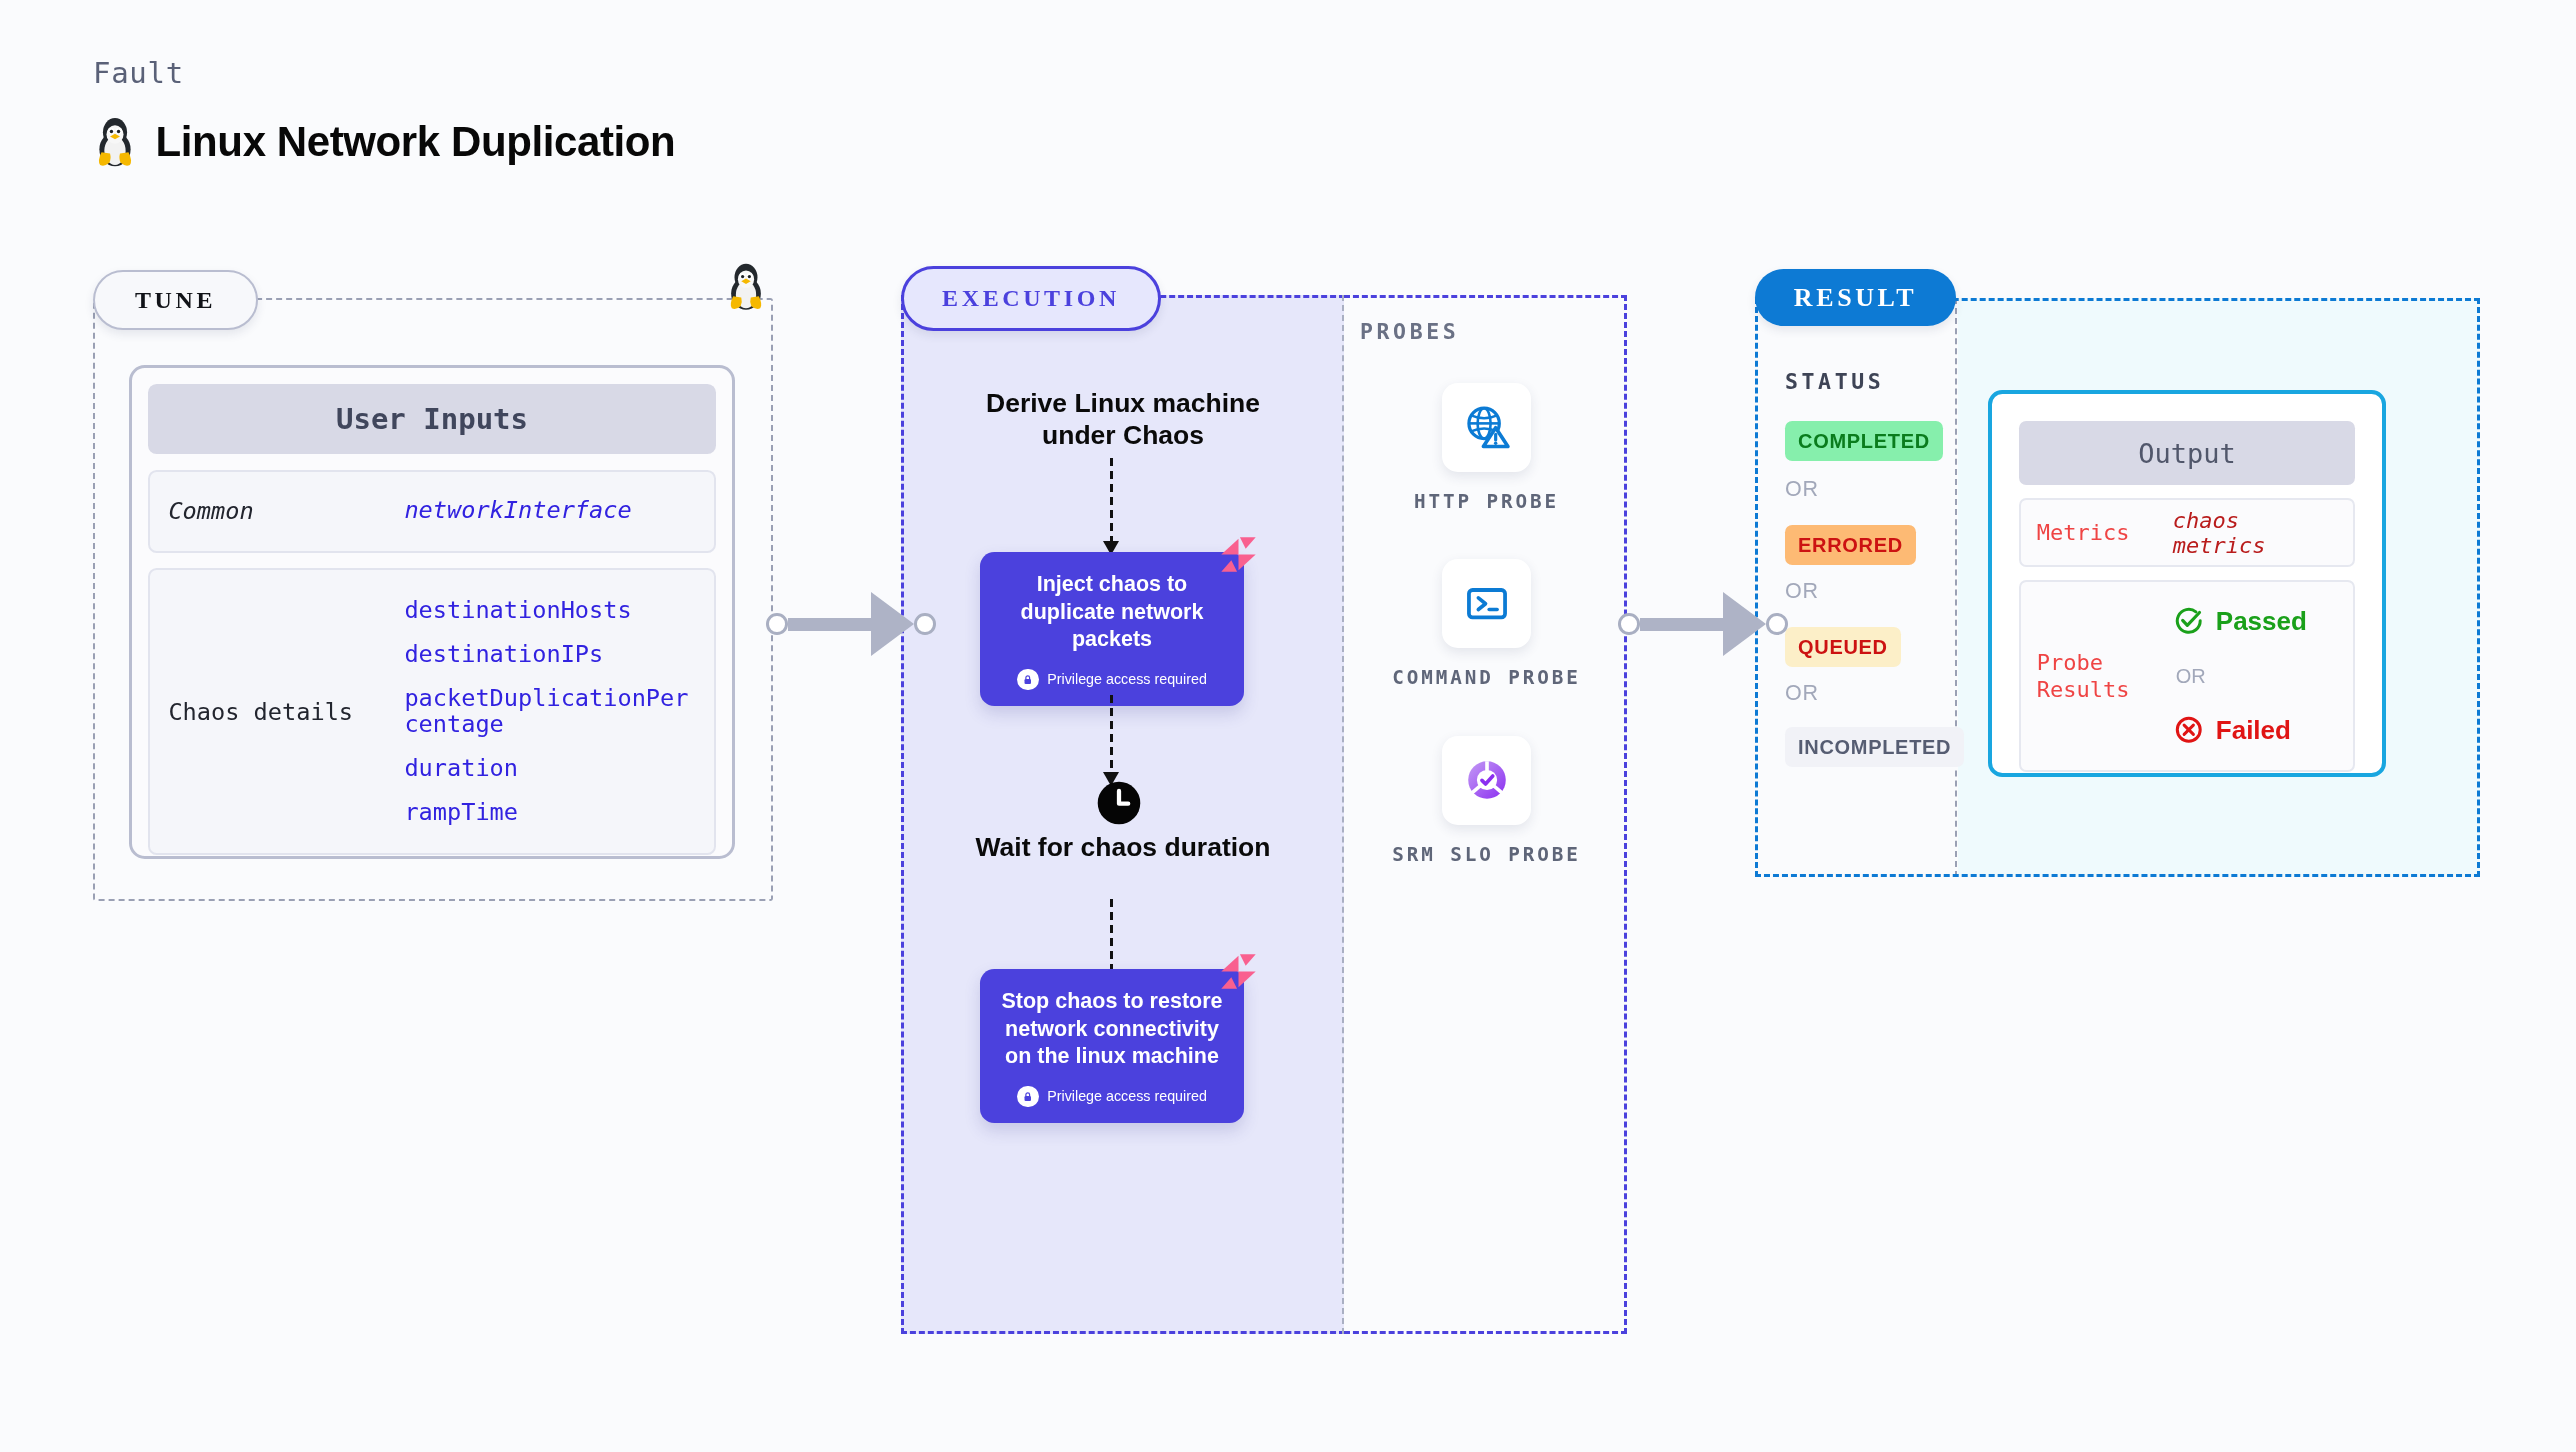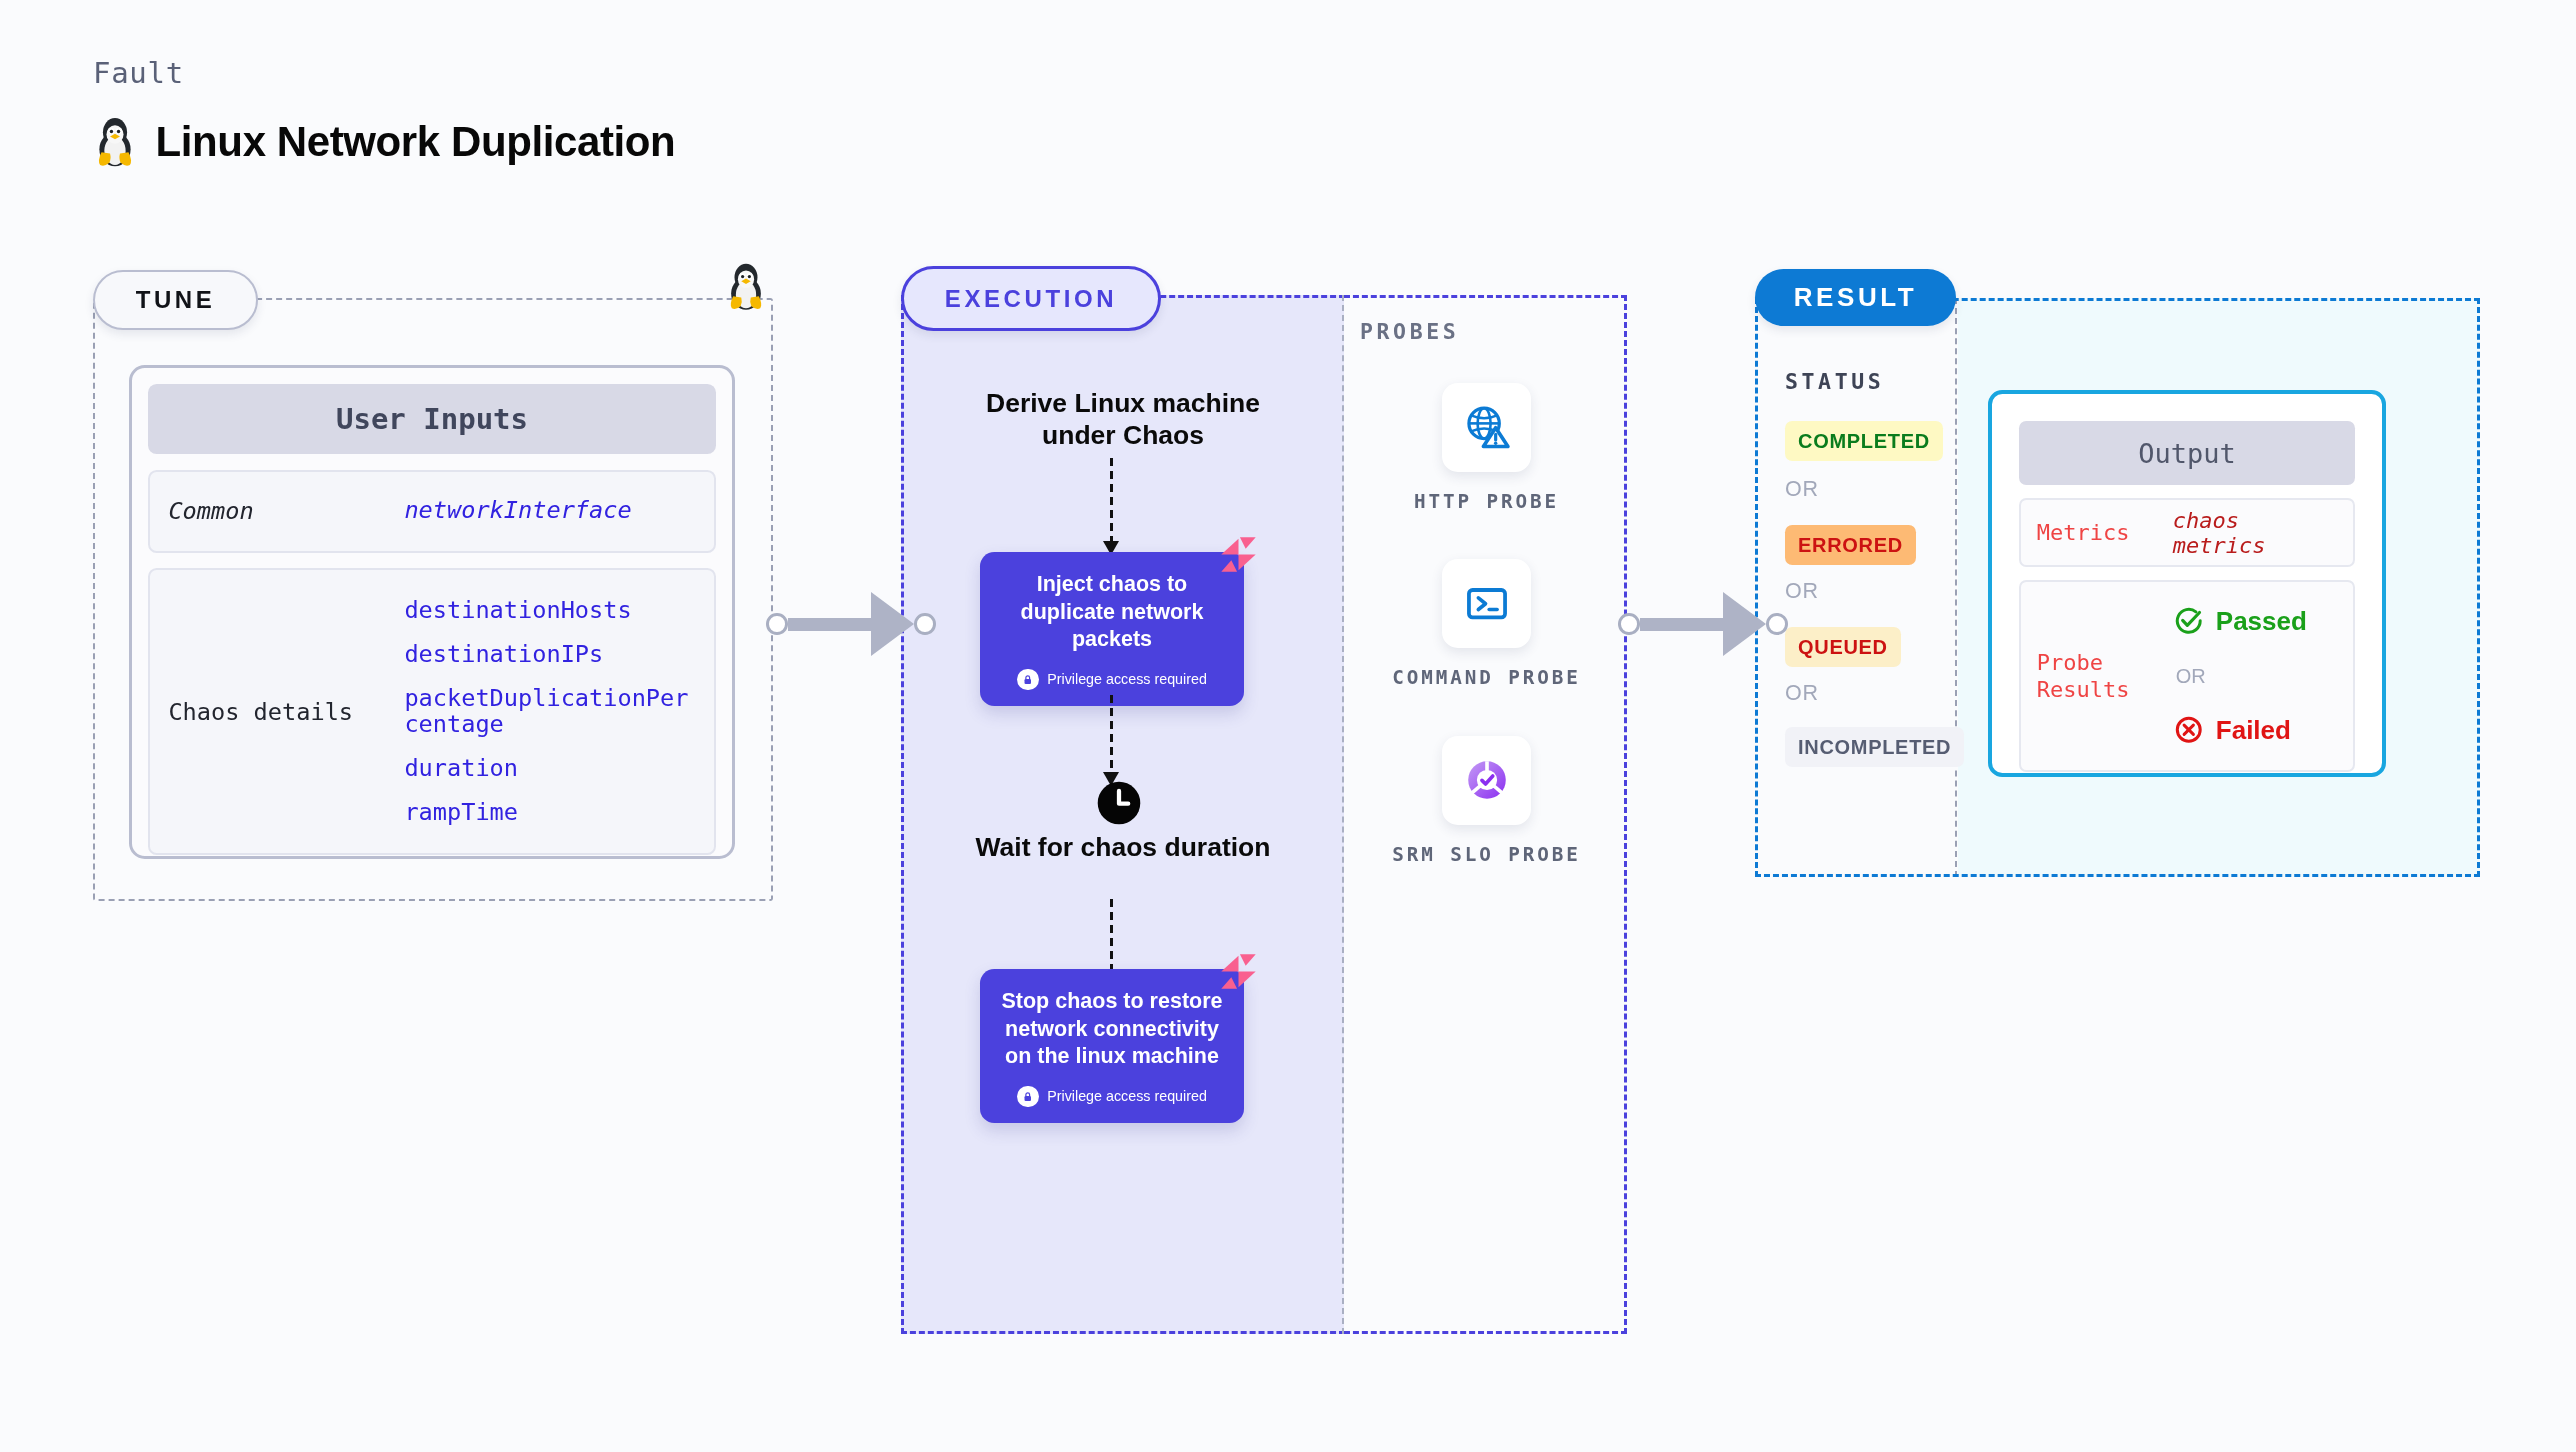--- a/index.html
+++ b/index.html
@@ -41,21 +41,21 @@
   
   .tux { display: block; }
 
   
   .pill {
     position: absolute;
     display: flex;
     align-items: center;
     justify-content: center;
     border-radius: 716px;
-    font-family: Liberation Sans, sans-serif;
+    font-family: Liberation Serif, serif;
     font-weight: bold;
     letter-spacing: 3.6px;
     box-shadow: 0 4.3px 10px rgba(40,50,90,0.10);
     z-index: 12;
   }
   #tune-badge {
     left: 93px; top: 270px;
     width: 161px; height: 56px;
     background: #f7f8fb;
     border: 2.9px solid #b9bdd0;
@@ -360,21 +360,21 @@
   .status-badge {
     position: absolute;
     left: 1785px;
     border-radius: 7.2px;
     padding: 8.6px 13px;
     font-size: 20px;
     font-weight: bold;
     letter-spacing: 0.7px;
     box-sizing: border-box;
   }
-  #badge-completed   { top: 421px; background: #fef9c3; color: #0a7c1d; }
+  #badge-completed   { top: 421px; background: #86efac; color: #0a7c1d; }
   #badge-errored     { top: 525px; background: #fdba74; color: #cc1212; }
   #badge-queued      { top: 627px; background: #fcefc8; color: #cc1212; }
   #badge-incompleted { top: 727px; background: #f1f2f7; color: #565d72; }
   .or-text {
     position: absolute;
     left: 1785px;
     font-size: 21.5px;
     color: #a2a8ba;
     letter-spacing: 0.7px;
   }

